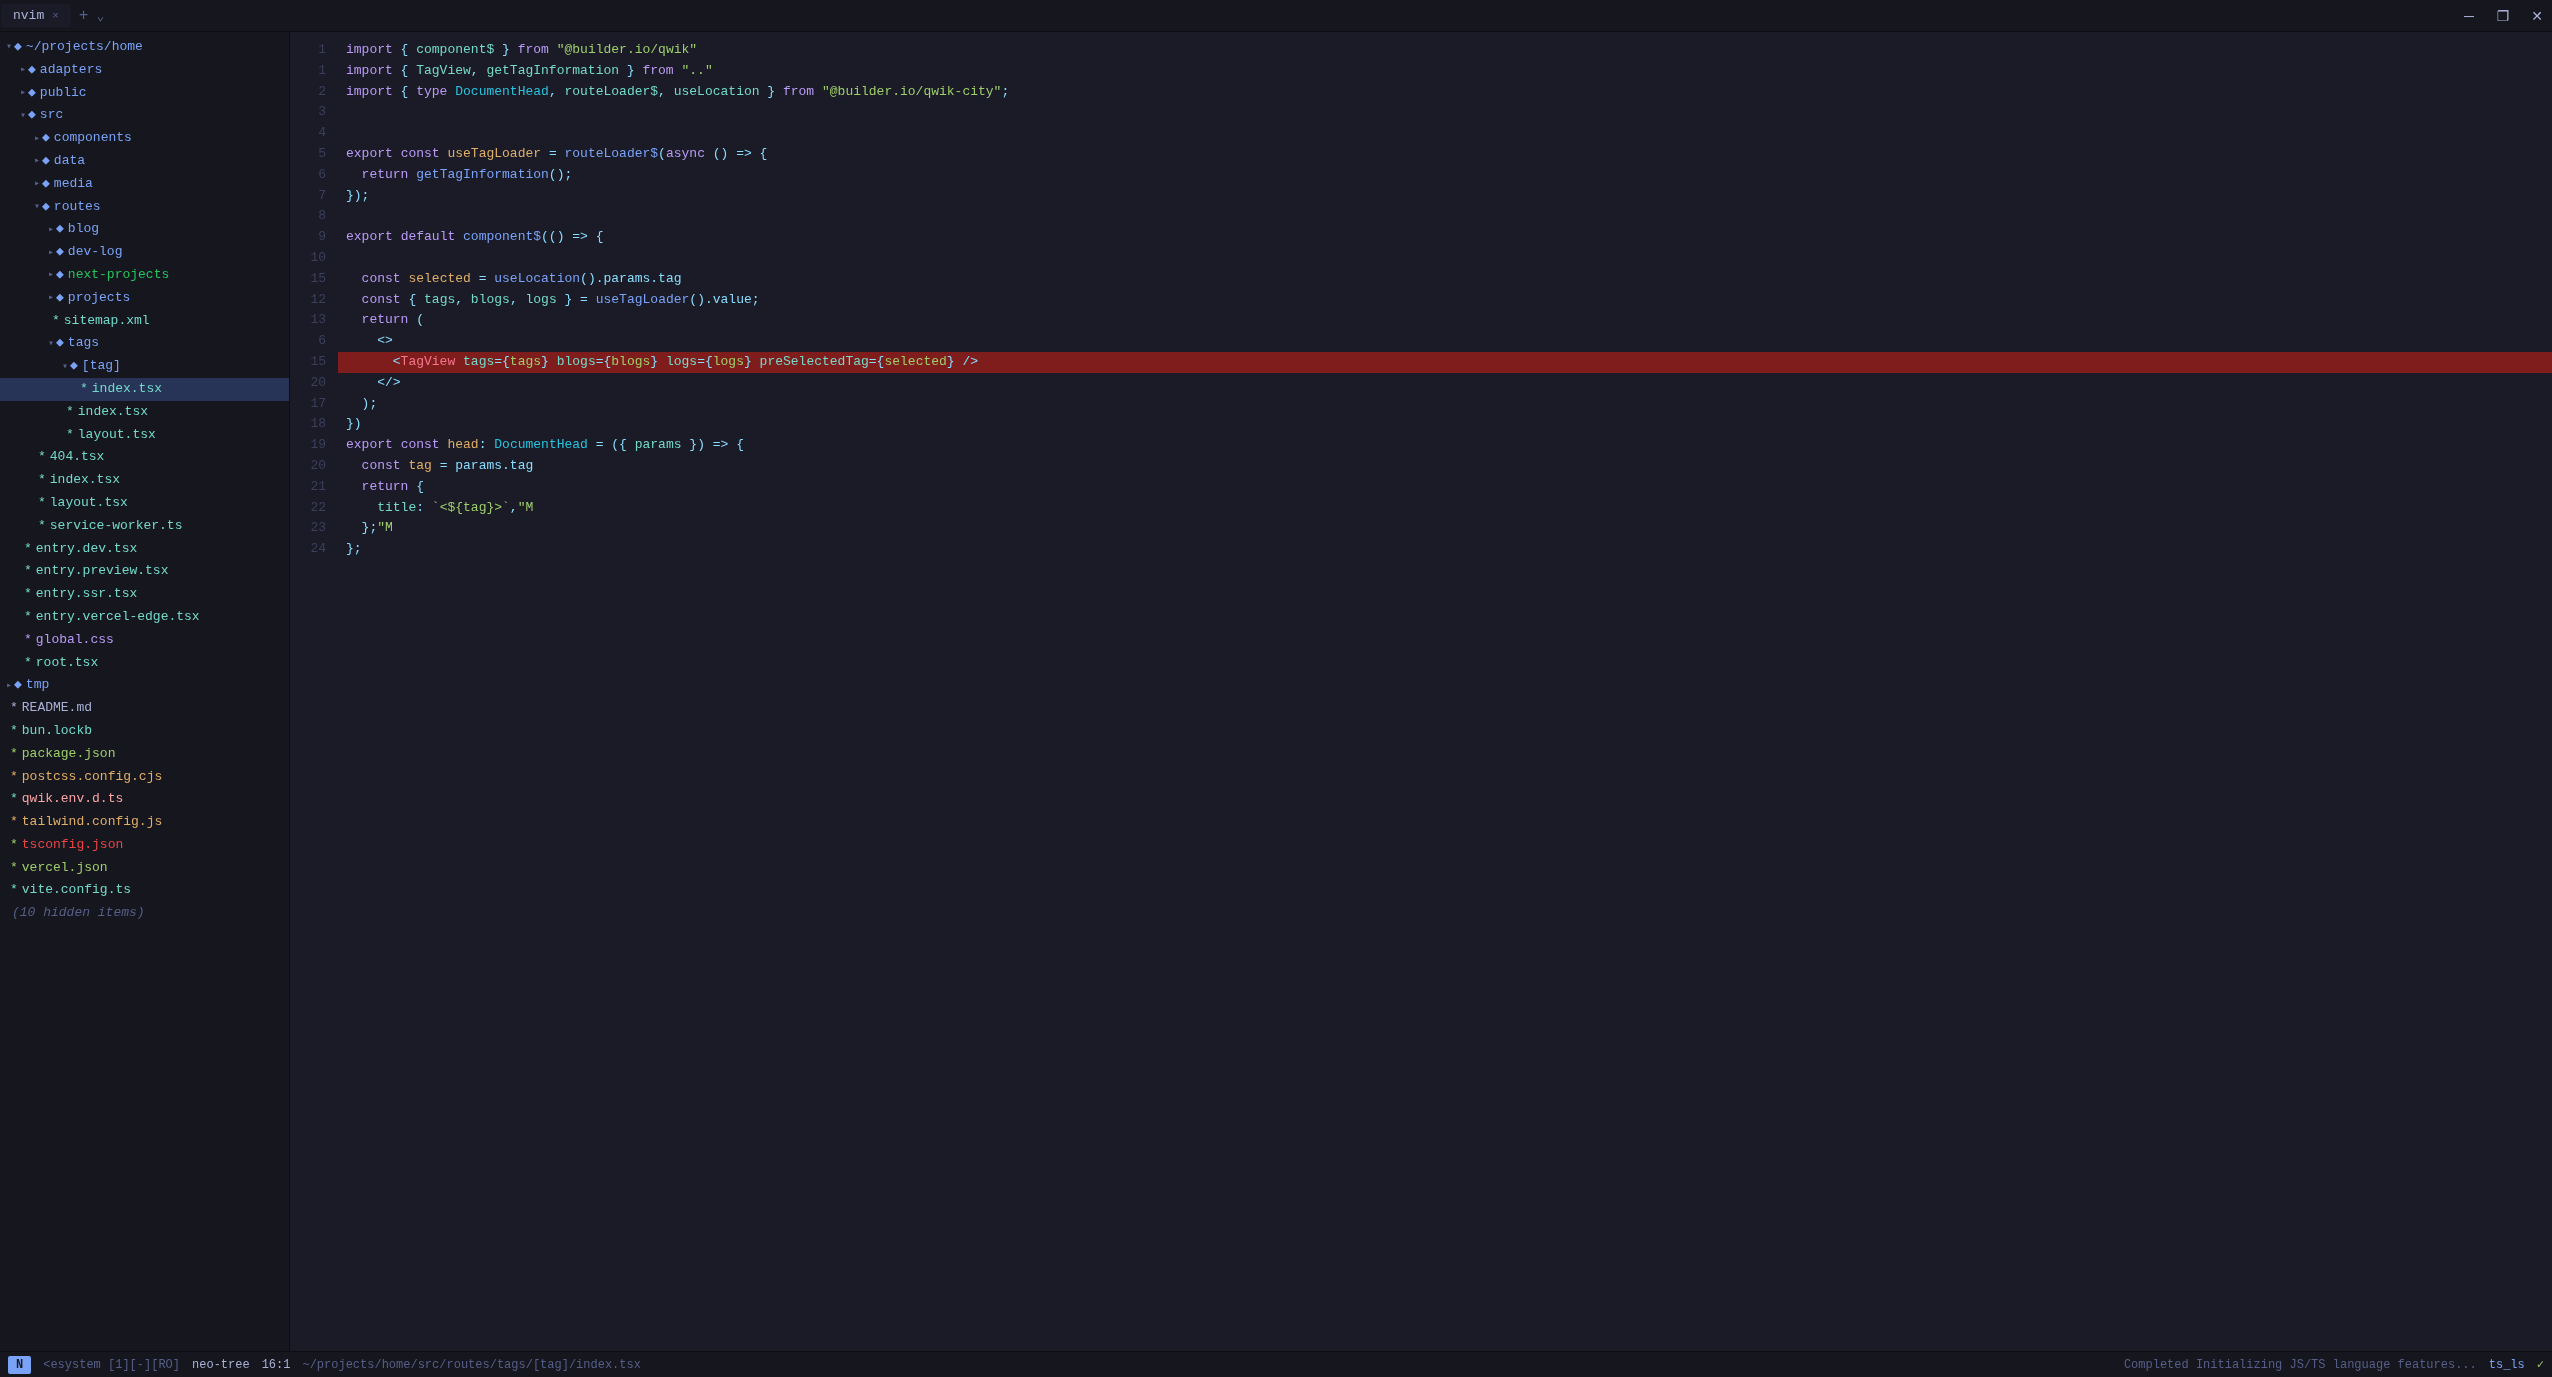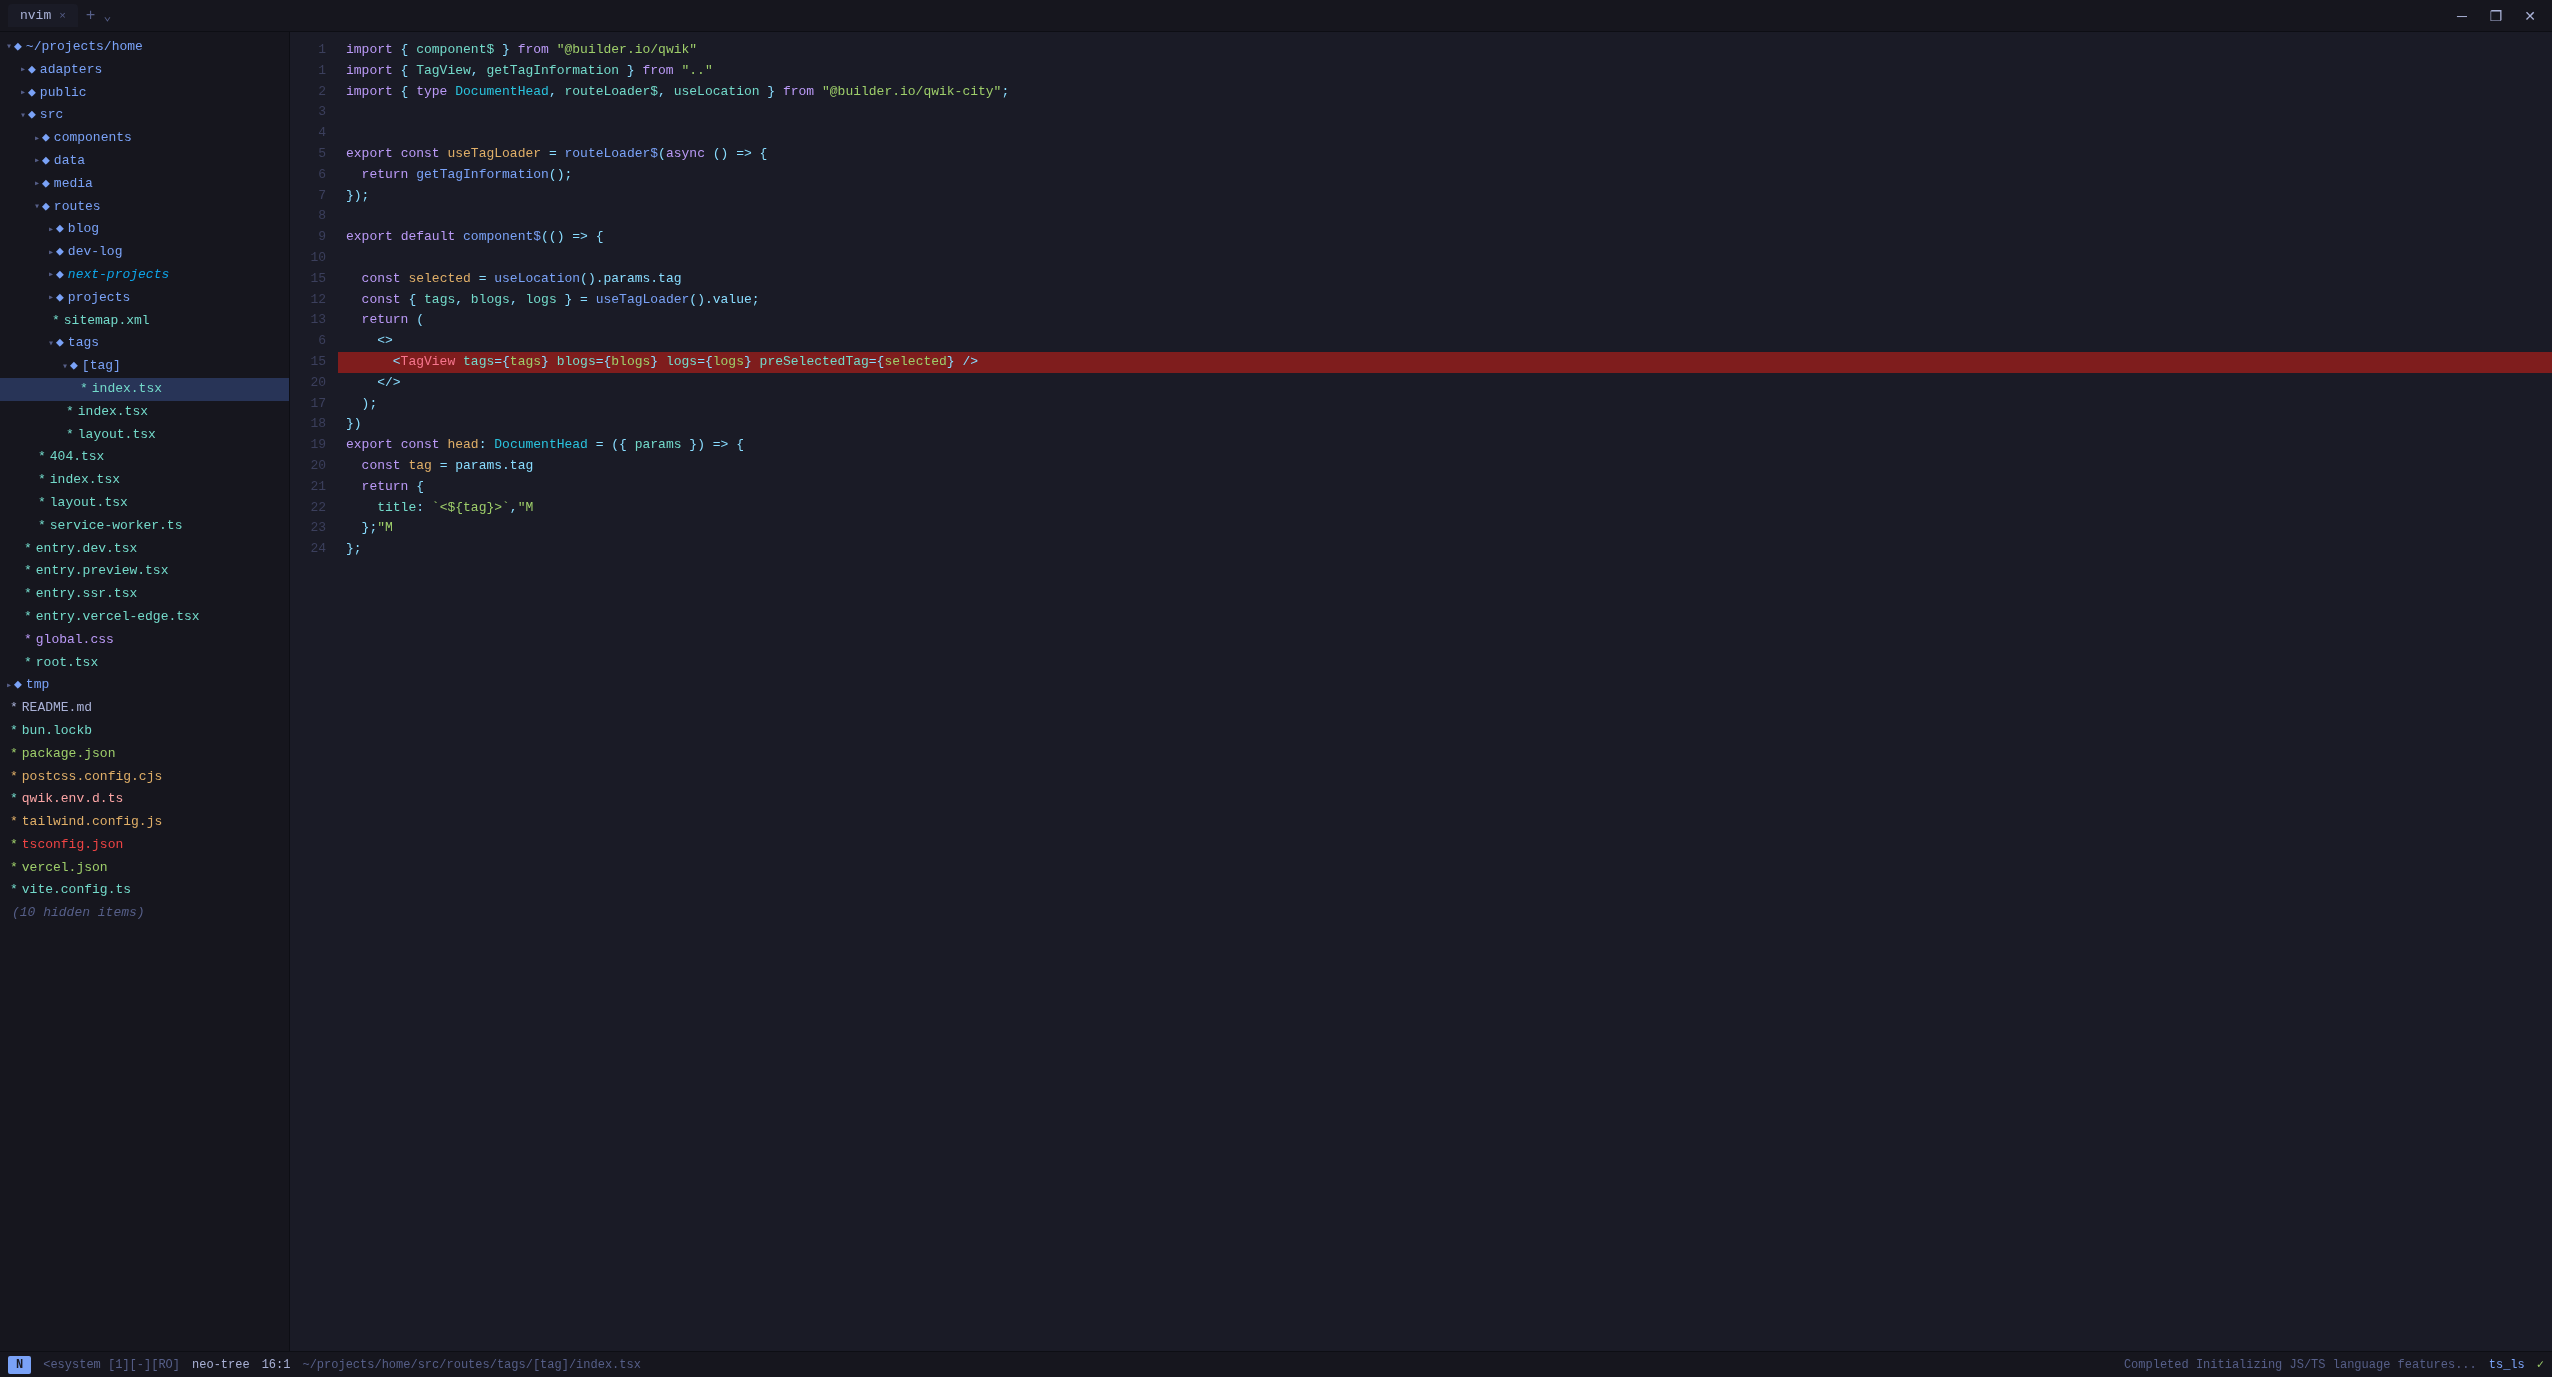--- a/index.html
+++ b/index.html
@@ -12,21 +12,21 @@
       display: flex;
       flex-direction: column;
       overflow: hidden;
     }
     
     #titlebar {
       background: #16161e;
       display: flex;
       align-items: center;
       height: 32px;
-      padding: 0 8px;
+      padding: 0 1px;
       gap: 8px;
       border-bottom: 1px solid #0d0e14;
       flex-shrink: 0;
     }
     #tab {
       background: #1a1b26;
       color: #a9b1d6;
       padding: 4px 12px;
       border-radius: 4px 4px 0 0;
       display: flex;
@@ -241,21 +241,21 @@
       <div class="tree-item">
         <span style="display:inline-block;width:48px;"></span>
         <span style="color:#565f89;margin-right:2px;font-size:10px;">▸</span>
         <span style="color:#7aa2f7;margin-right:4px;">◆</span>
         <span style="color:#7aa2f7;">dev-log</span>
       </div>
       <div class="tree-item">
         <span style="display:inline-block;width:48px;"></span>
         <span style="color:#565f89;margin-right:2px;font-size:10px;">▸</span>
         <span style="color:#7aa2f7;margin-right:4px;">◆</span>
-        <span style="color:#0ea5e9;font-style:italic;">next-projects</span>
+        <span style="color:#22c55e;">next-projects</span>
       </div>
       <div class="tree-item">
         <span style="display:inline-block;width:48px;"></span>
         <span style="color:#565f89;margin-right:2px;font-size:10px;">▸</span>
         <span style="color:#7aa2f7;margin-right:4px;">◆</span>
         <span style="color:#7aa2f7;">projects</span>
       </div>
       <div class="tree-item">
         <span style="display:inline-block;width:48px;"></span>
         <span style="margin-right:4px;"></span>

